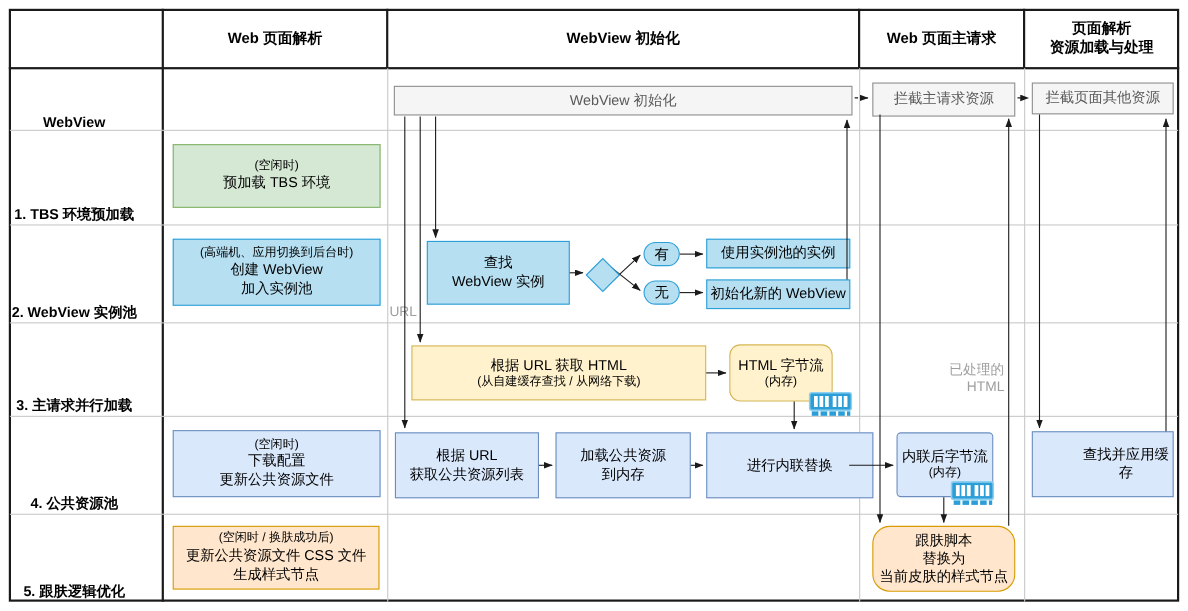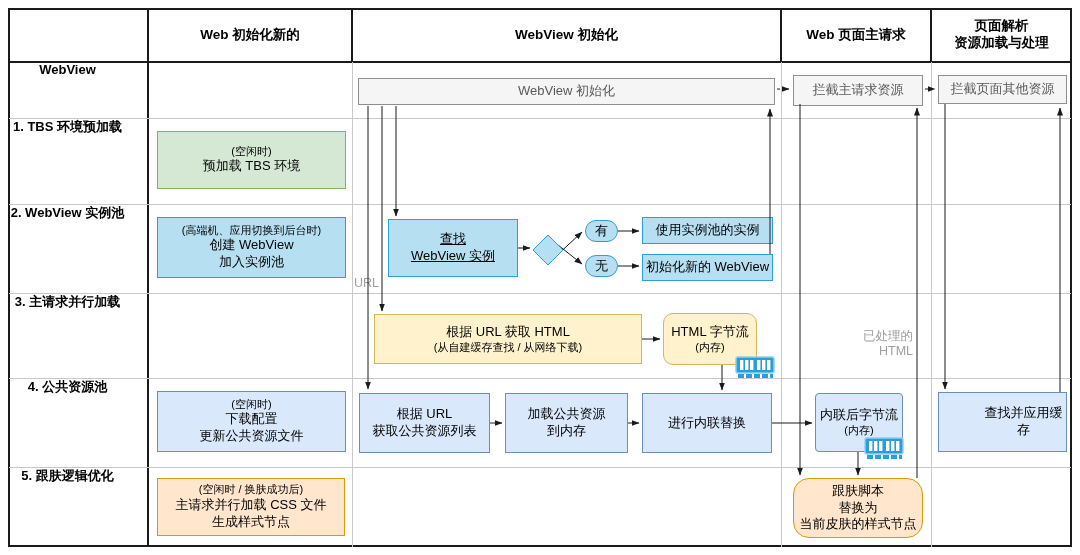--- a/index.html
+++ b/index.html
@@ -5,21 +5,21 @@
   html,body{margin:0;padding:0;background:#fff;}
   .stage{
     position:relative;width:1080px;height:555px;background:#ffffff;
     font-family:"Liberation Sans","DejaVu Sans",sans-serif;color:#000;
     overflow:hidden;
   }
   .abs{position:absolute;box-sizing:border-box;}
   .gridline{position:absolute;}
   .hcell{position:absolute;display:flex;flex-direction:column;align-items:center;justify-content:center;
     font-weight:bold;font-size:13.5px;text-align:center;line-height:1.25;}
-  .rowlabel{position:absolute;left:8px;width:119px;display:flex;align-items:flex-start;justify-content:center;
+  .rowlabel{position:absolute;left:8px;width:119px;display:flex;align-items:flex-end;justify-content:center;
     font-weight:bold;font-size:13px;text-align:center;}
   .box{position:absolute;display:flex;flex-direction:column;align-items:center;justify-content:center;
     text-align:center;box-sizing:border-box;font-size:13px;line-height:1.3;border:1px solid #000;z-index:2;}
   .note{font-size:11px;line-height:1.25;}
   .grayb{background:#f5f5f5;border-color:#8f8f8f;color:#595959;}
   .green{background:#d5e8d4;border-color:#82b366;}
   .mblue{background:#b6dff2;border-color:#2d9fd8;}
   .yellow{background:#fff2cc;border-color:#d6b656;}
   .lblue{background:#dae8fc;border-color:#6c8ebf;}
   .orange{background:#ffe6cc;border-color:#d79b00;}
@@ -43,21 +43,21 @@
   <div class="gridline" style="left:352px;top:62px;width:1px;height:485px;background:#c9c9c9;z-index:1;"></div>
   <div class="gridline" style="left:781px;top:62px;width:1px;height:485px;background:#c9c9c9;z-index:1;"></div>
   <div class="gridline" style="left:931px;top:62px;width:1px;height:485px;background:#c9c9c9;z-index:1;"></div>
   <div class="gridline" style="left:9px;top:118px;width:1062px;height:1px;background:#c9c9c9;z-index:1;"></div>
   <div class="gridline" style="left:9px;top:204px;width:1062px;height:1px;background:#c9c9c9;z-index:1;"></div>
   <div class="gridline" style="left:9px;top:293px;width:1062px;height:1px;background:#c9c9c9;z-index:1;"></div>
   <div class="gridline" style="left:9px;top:378px;width:1062px;height:1px;background:#c9c9c9;z-index:1;"></div>
   <div class="gridline" style="left:9px;top:467px;width:1062px;height:1px;background:#c9c9c9;z-index:1;"></div>
 
   <div class="hcell" style="left:148px;top:8px;width:204px;height:54px;">
-    <span>Web 初始化新的</span>
+    <span>Web 页面解析</span>
   </div>
   <div class="hcell" style="left:352px;top:8px;width:429px;height:54px;">
     <span>WebView 初始化</span>
   </div>
   <div class="hcell" style="left:781px;top:8px;width:150px;height:54px;">
     <span>Web 页面主请求</span>
   </div>
   <div class="hcell" style="left:931px;top:8px;width:141px;height:54px;">
     <span>页面解析</span>
     <span>资源加载与处理</span>
@@ -95,21 +95,21 @@
   <div class="box green" style="left:157px;top:131px;width:189px;height:58px;">
     <span class="note">(空闲时)</span>
     <span>预加载 TBS 环境</span>
   </div>
 
   <div class="box mblue" style="left:157px;top:217px;width:189px;height:61px;">
     <span class="note">(高端机、应用切换到后台时)</span>
     <span>创建 WebView</span>
     <span>加入实例池</span>
   </div>
-  <div class="box mblue" style="left:388px;top:219px;width:130px;height:58px;text-decoration:underline;">
+  <div class="box mblue" style="left:388px;top:219px;width:130px;height:58px;">
     <span>查找</span>
     <span>WebView 实例</span>
   </div>
   <div class="box mblue pill" style="left:585px;top:220px;width:33px;height:22px;">
     <span>有</span>
   </div>
   <div class="box mblue pill" style="left:585px;top:255px;width:33px;height:22px;">
     <span>无</span>
   </div>
   <div class="box mblue" style="left:642px;top:217px;width:131px;height:27px;">
@@ -134,34 +134,34 @@
     <span>更新公共资源文件</span>
   </div>
   <div class="box lblue" style="left:359px;top:393px;width:131px;height:60px;">
     <span>根据 URL</span>
     <span>获取公共资源列表</span>
   </div>
   <div class="box lblue" style="left:505px;top:393px;width:123px;height:60px;">
     <span>加载公共资源</span>
     <span>到内存</span>
   </div>
-  <div class="box lblue" style="left:642px;top:393px;width:130px;height:60px;">
+  <div class="box lblue" style="left:642px;top:393px;width:152px;height:60px;">
     <span>进行内联替换</span>
   </div>
   <div class="box lblue rounded" style="left:815px;top:393px;width:88px;height:59px;border-radius:4px;">
     <span>内联后字节流</span>
     <span class="note">(内存)</span>
   </div>
   <div class="box lblue" style="left:938px;top:392px;width:129px;height:60px;padding-left:42px;">
     <span>查找并应用缓存</span>
   </div>
 
   <div class="box orange" style="left:157px;top:478px;width:188px;height:58px;">
     <span class="note">(空闲时 / 换肤成功后)</span>
-    <span>主请求并行加载 CSS 文件</span>
+    <span>更新公共资源文件 CSS 文件</span>
     <span>生成样式节点</span>
   </div>
   <div class="box orange" style="left:793px;top:478px;width:130px;height:60px;border-radius:16px;">
     <span>跟肤脚本</span>
     <span>替换为</span>
     <span>当前皮肤的样式节点</span>
   </div>
 
   <div class="annot" style="left:354px;top:276px;">
     <span>URL</span>

